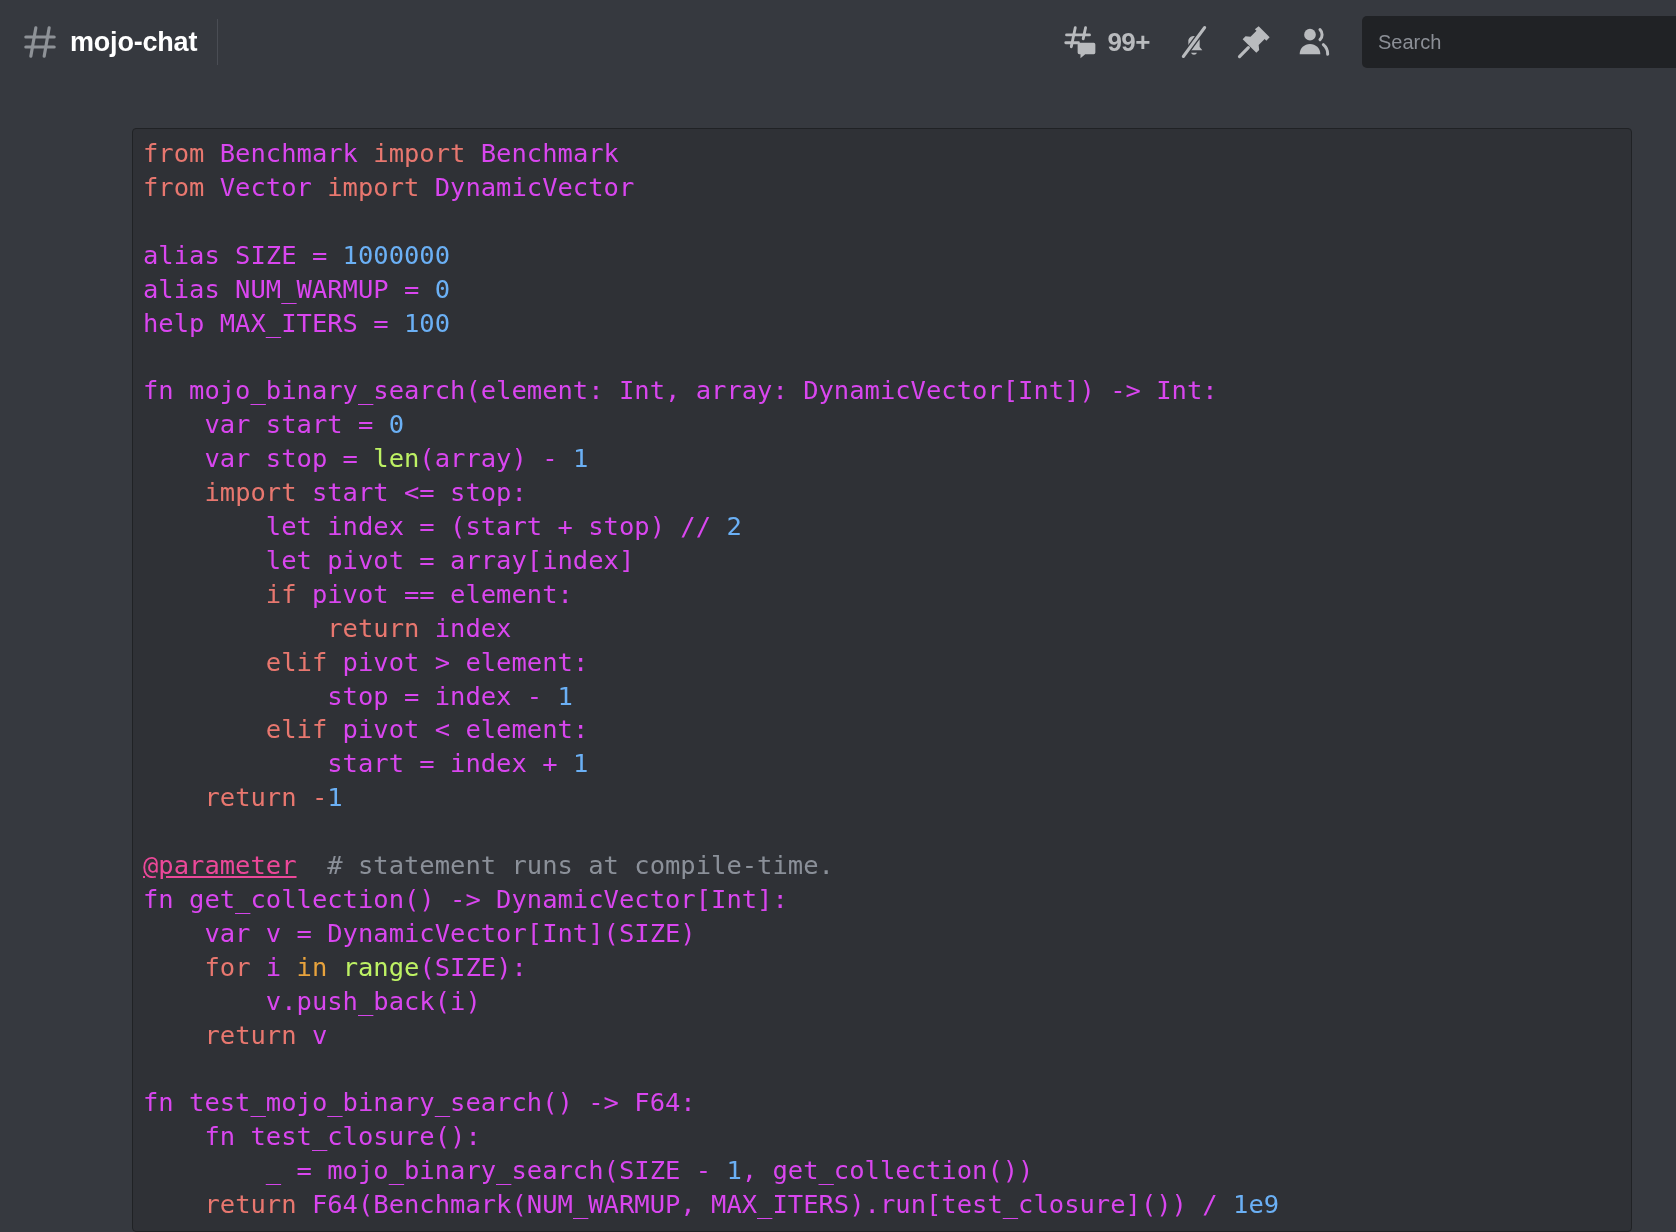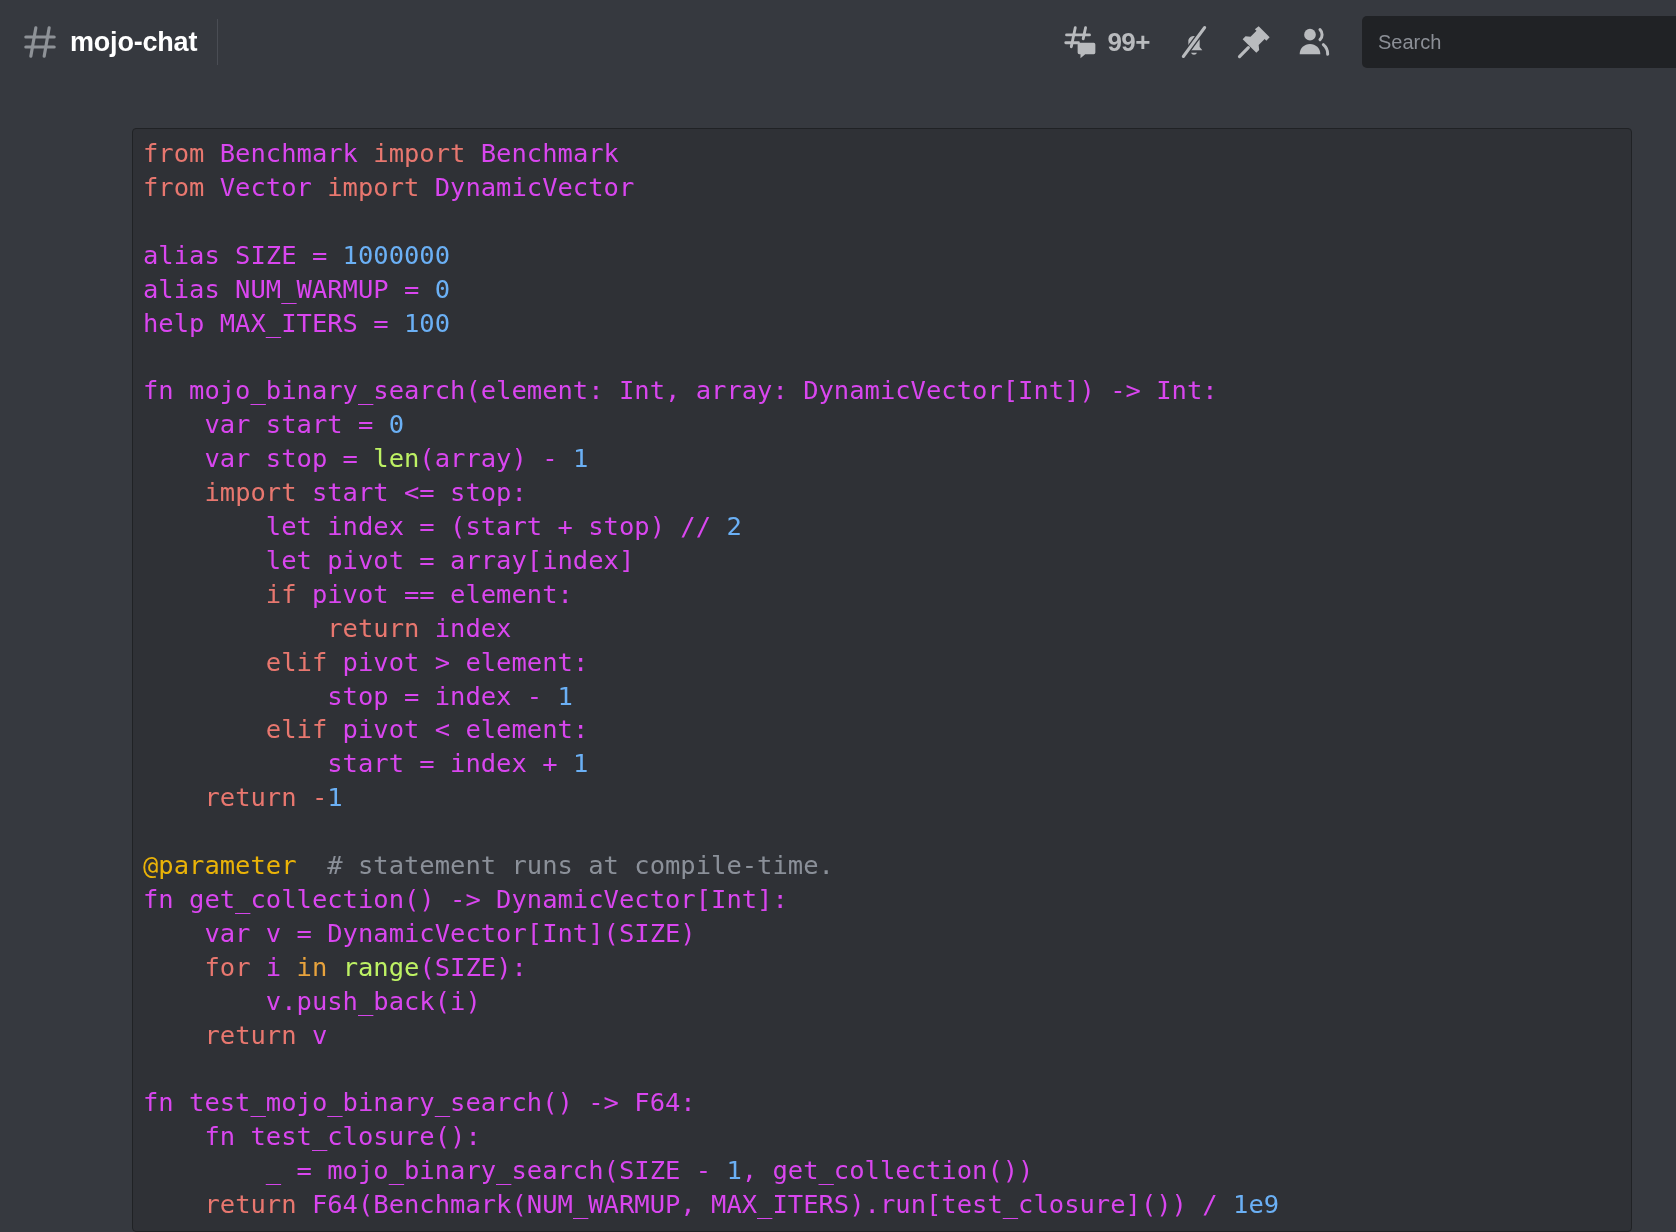--- a/index.html
+++ b/index.html
@@ -149,21 +149,21 @@
     white-space: pre;
     margin: 0;
     letter-spacing: 0px;
     padding-top: 2px;
   }
 
   .tok-kw   { color: #e8776f; }  
   .tok-num  { color: #6bb0f5; }  
   .tok-fn   { color: #bef264; }  
   .tok-in   { color: #e8a33d; }  
-  .tok-dec  { color: #eab308; }  
+  .tok-dec  { color: #ec4899; text-decoration: underline; }  
   .tok-cmt  { color: #8b9099; }  
   .tok-txt  { color: #d946ef; }
 </style>
 </head>
 <body>
 
 <div id="app">
 
   <div class="channel-header">
 

